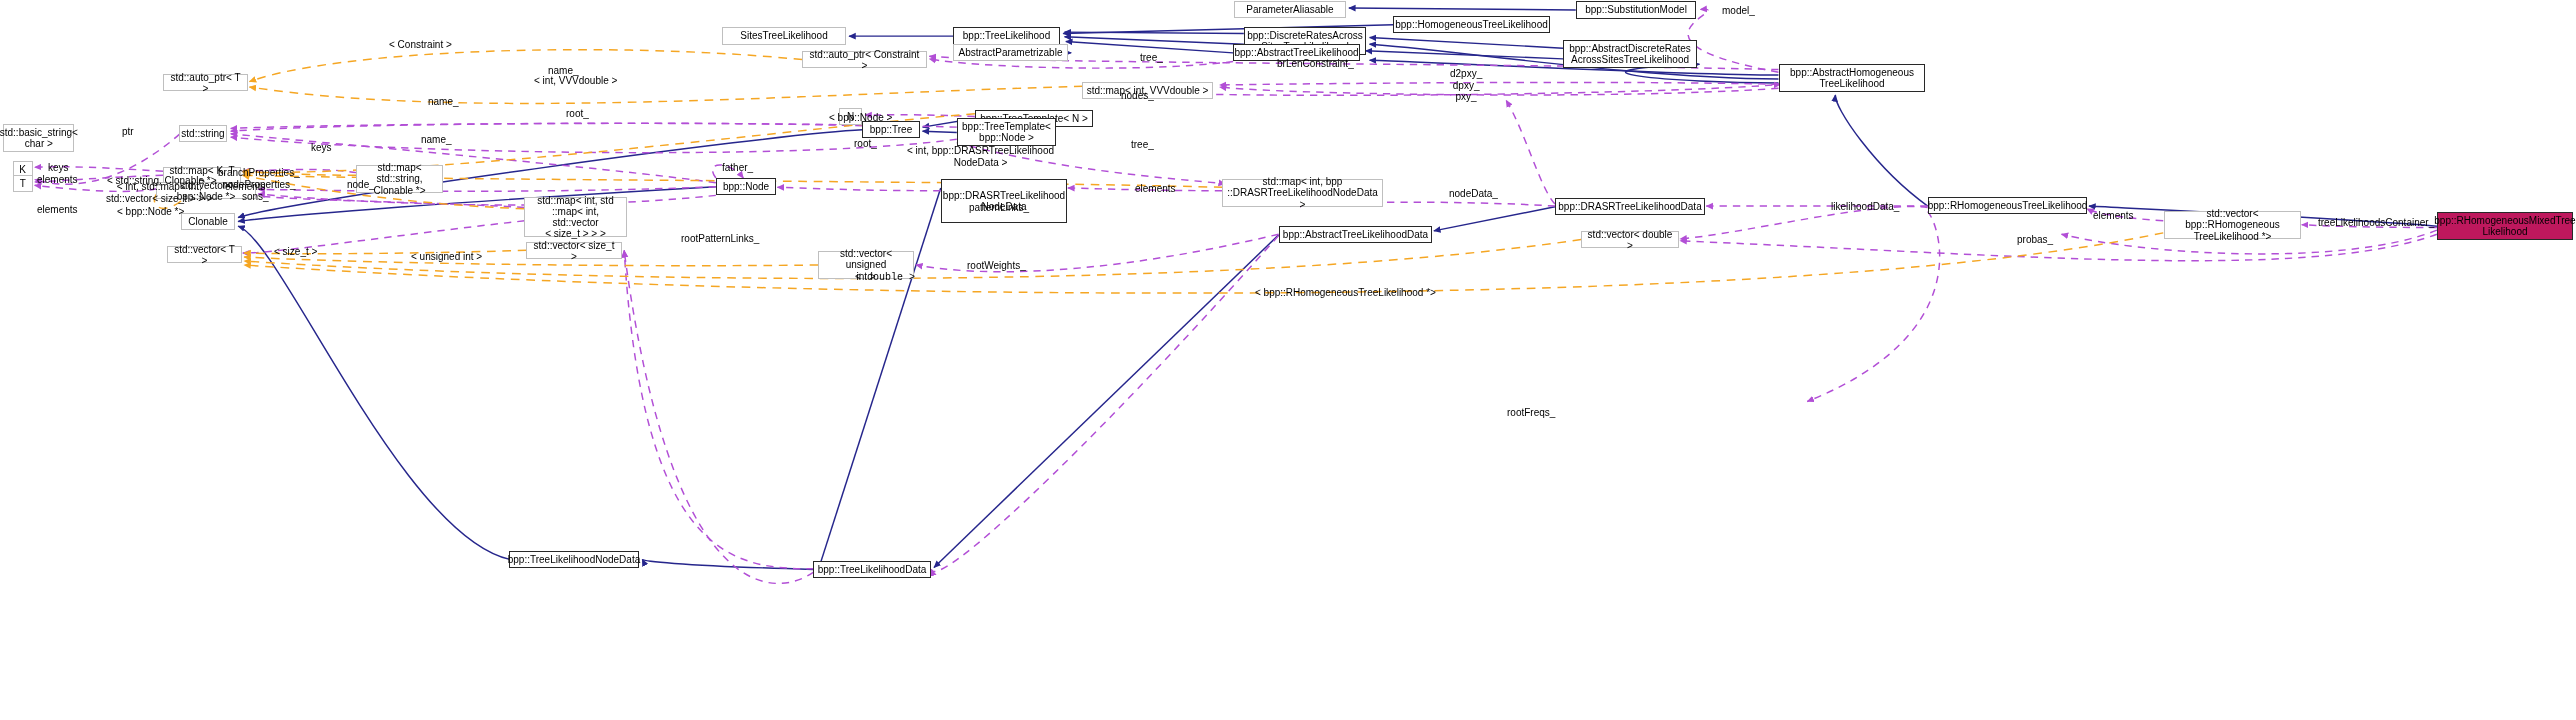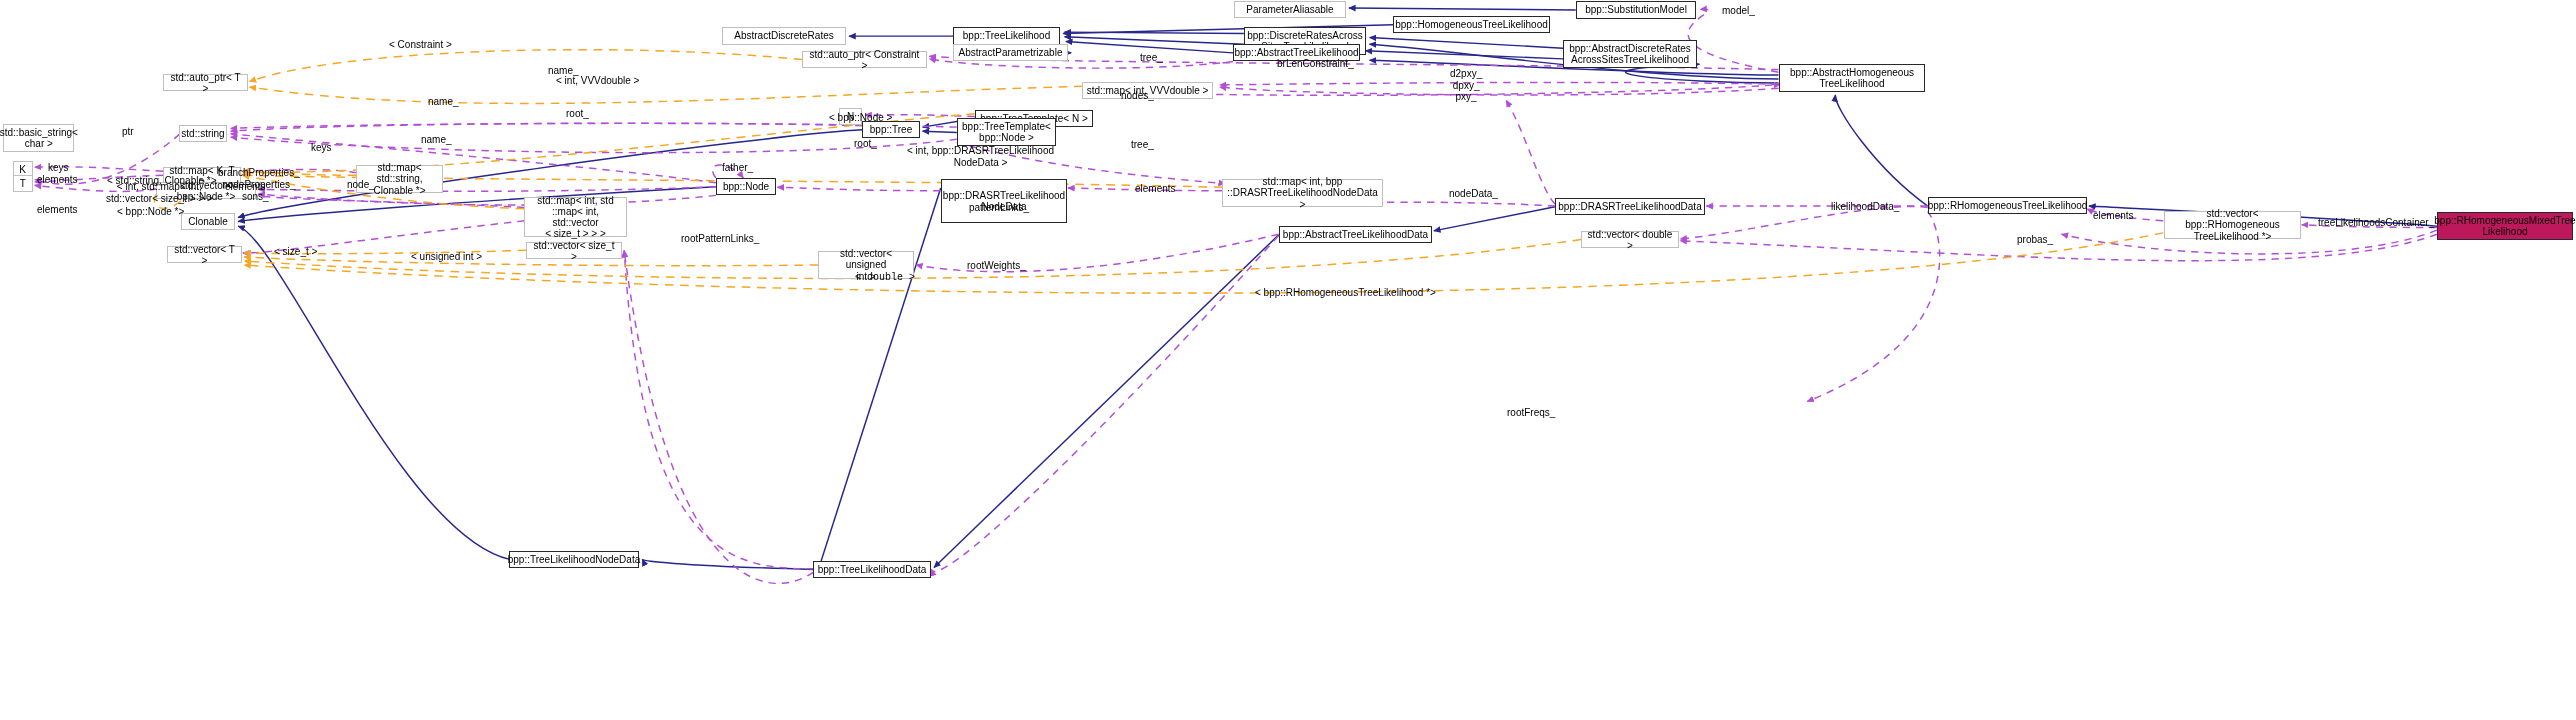--- a/index.html
+++ b/index.html
@@ -157,21 +157,21 @@
       <path d="M2362,358 C1800,440 800,420 364,390"></path>
       <path d="M3232,348 C2600,480 1000,440 364,396"></path>
       <path d="M1826,280 C1500,270 700,270 362,262"></path>
     </g>
   </svg>
 
   <div id="nodes-layer">
       <div class="node light" style="left: 1234px; top: 0.7px; width: 112px; height: 17.4px;">ParameterAliasable</div>
       <div class="node solid" style="left: 1576px; top: 1.3px; width: 120px; height: 17.4px;">bpp::SubstitutionModel</div>
       <div class="node solid" style="left: 1393px; top: 16px; width: 157px; height: 17.4px;">bpp::HomogeneousTreeLikelihood</div>
-      <div class="node light" style="left: 722px; top: 27.4px; width: 124px; height: 17.4px;">AbstractDiscreteRates</div>
+      <div class="node light" style="left: 722px; top: 27.4px; width: 124px; height: 17.4px;">SitesTreeLikelihood</div>
       <div class="node solid" style="left: 953px; top: 27.4px; width: 107px; height: 17.4px;">bpp::TreeLikelihood</div>
       <div class="node solid" style="left: 1244px; top: 27px; width: 122px; height: 28px;">bpp::DiscreteRatesAcross
 SitesTreeLikelihood</div>
       <div class="node solid" style="left: 1563px; top: 40px; width: 134px; height: 28px;">bpp::AbstractDiscreteRates
 AcrossSitesTreeLikelihood</div>
       <div class="node light" style="left: 953px; top: 44px; width: 115px; height: 17.4px;">AbstractParametrizable</div>
       <div class="node solid" style="left: 1233px; top: 44px; width: 127px; height: 17.4px;">bpp::AbstractTreeLikelihood</div>
       <div class="node light" style="left: 802px; top: 51px; width: 125px; height: 17.4px;">std::auto_ptr&lt; Constraint &gt;</div>
       <div class="node solid" style="left: 1779px; top: 64px; width: 146px; height: 28px;">bpp::AbstractHomogeneous
 TreeLikelihood</div>
@@ -217,21 +217,21 @@
     </div>
   <div id="labels-layer">
       <div class="edge-label" style="left: 1722px; top: 5.4px;">model_</div>
       <div class="edge-label" style="left: 389px; top: 39px;">&lt; Constraint &gt;</div>
       <div class="edge-label" style="left: 1140px; top: 52px;">tree_</div>
       <div class="edge-label" style="left: 1277px; top: 58px;">brLenConstraint_</div>
       <div class="edge-label" style="left: 548px; top: 65px;">name_</div>
       <div class="edge-label" style="left: 1450px; top: 68px;">d2pxy_
 dpxy_
 pxy_</div>
-      <div class="edge-label" style="left: 534px; top: 75px; margin-left: 22px;">&lt; int, VVVdouble &gt;</div>
+      <div class="edge-label" style="left: 534px; top: 75px;">&lt; int, VVVdouble &gt;</div>
       <div class="edge-label" style="left: 1121px; top: 90px;">nodes_</div>
       <div class="edge-label" style="left: 428px; top: 96px;">name_</div>
       <div class="edge-label" style="left: 566px; top: 108px;">root_</div>
       <div class="edge-label" style="left: 829px; top: 112px;">&lt; bpp::Node &gt;</div>
       <div class="edge-label" style="left: 122px; top: 126px;">ptr</div>
       <div class="edge-label" style="left: 421px; top: 134px;">name_</div>
       <div class="edge-label" style="left: 854px; top: 138px;">root_</div>
       <div class="edge-label" style="left: 1131px; top: 139px;">tree_</div>
       <div class="edge-label" style="left: 311px; top: 142px;">keys</div>
       <div class="edge-label" style="left: 907px; top: 145px;">&lt; int, bpp::DRASRTreeLikelihood

